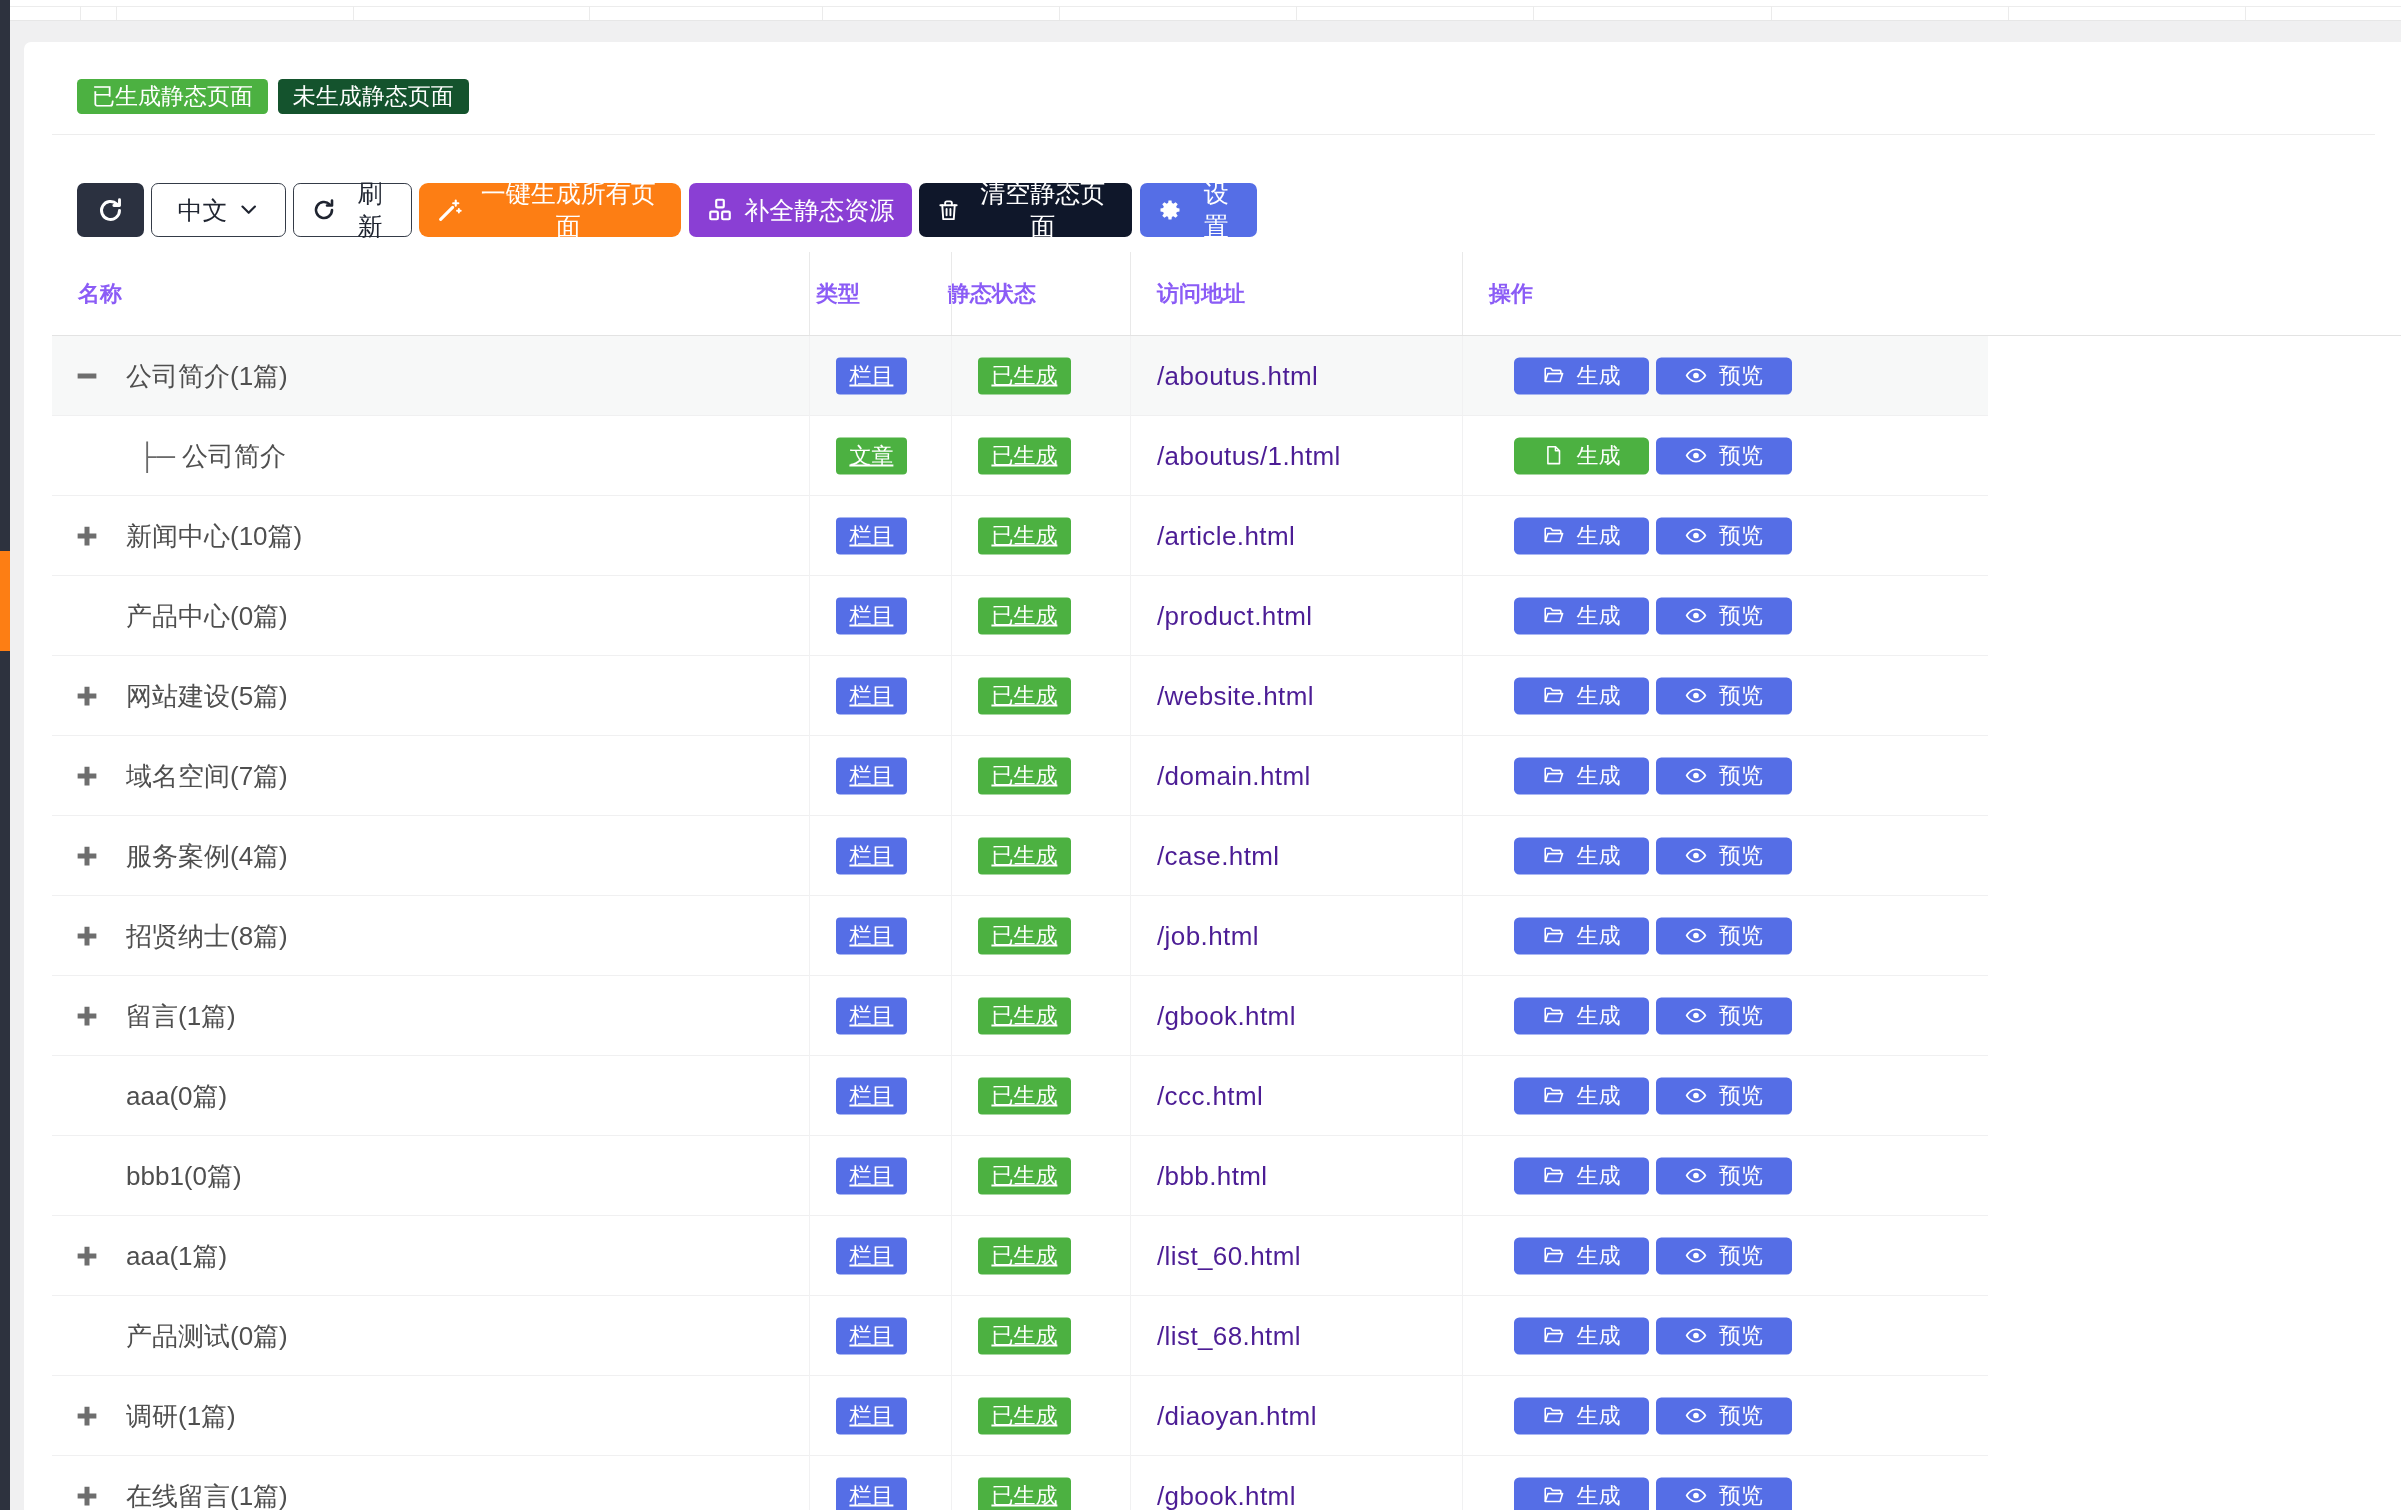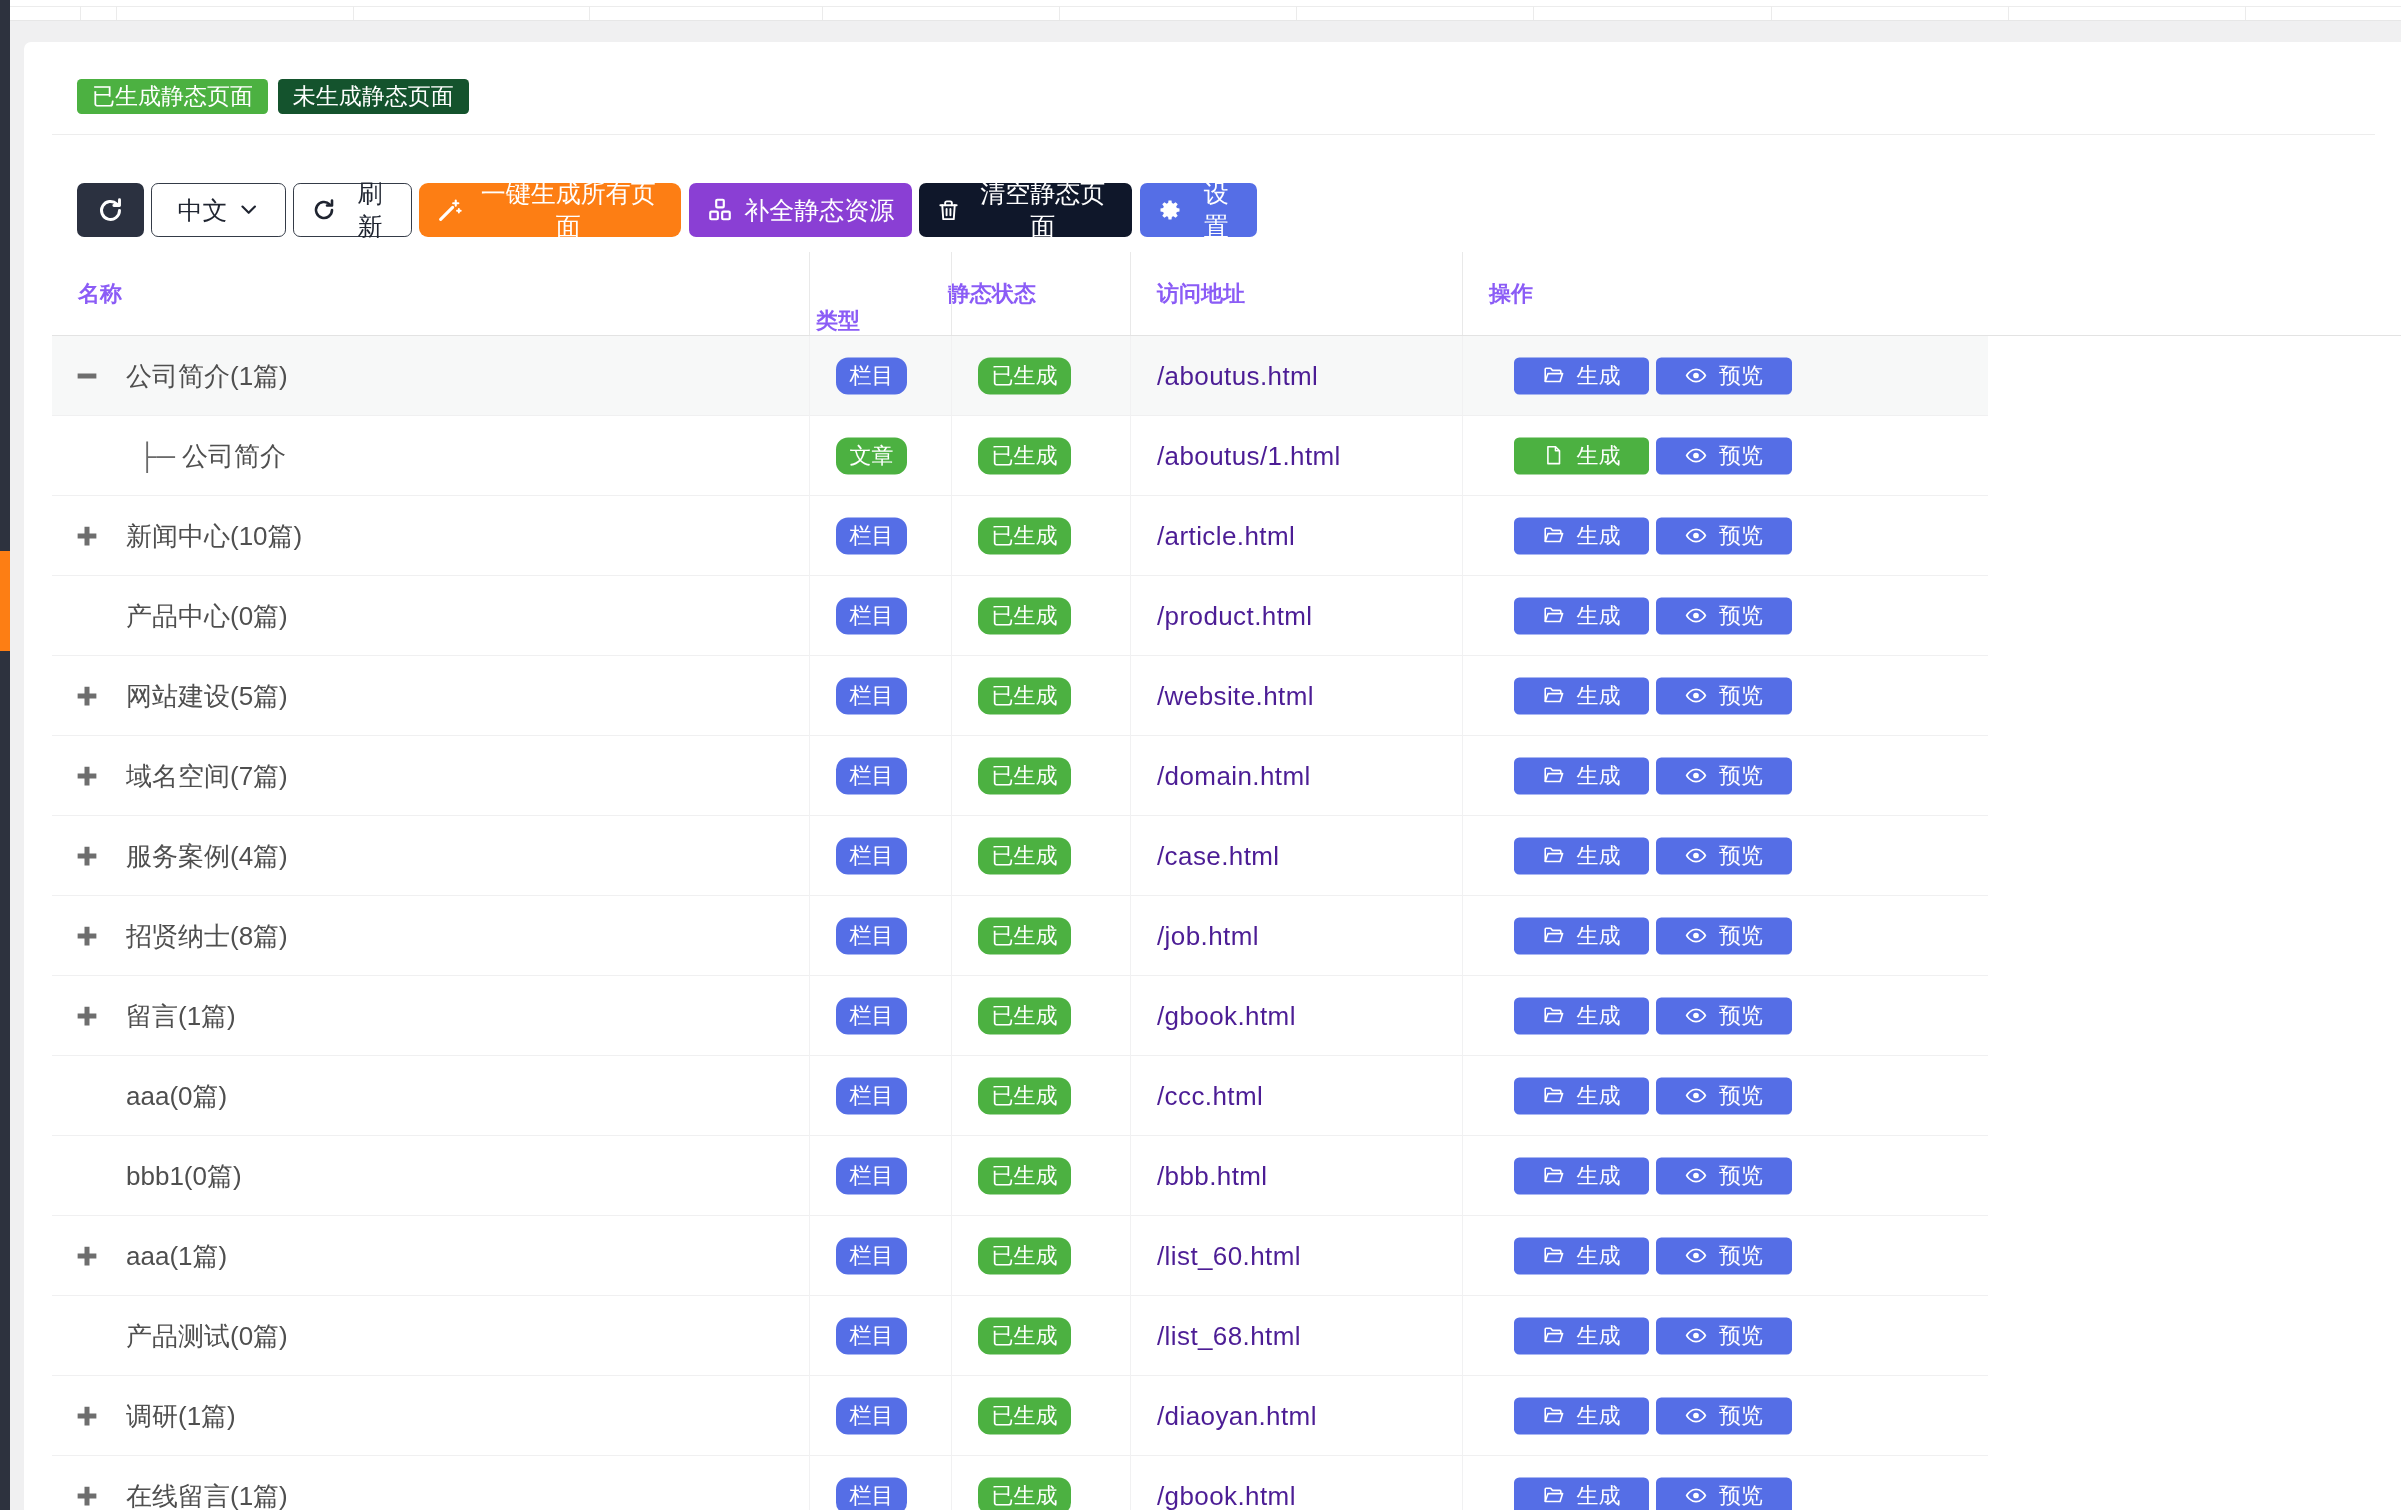--- a/index.html
+++ b/index.html
@@ -40,40 +40,40 @@
   .tbtn.orange { background:#fd7e14; width:262px; margin-right:8px;border-radius:9px; }
   .tbtn.purple { background:#8a3fd4; width:223px; margin-right:7.1px; }
   .tbtn.red { background:#0f172a; width:213px; margin-right:8px; }
   .tbtn.blue { background:#556ee6; width:117px; }
 
   
   .table-wrap { position:absolute; left:28px; top:210px; width:1936px; height:1258px; overflow:hidden; }
   .thead { position:relative; height:84px; background:#fff; }
   .thead .th { position:absolute; top:0; height:84px; display:flex; align-items:center; font-size:22px; font-weight:600; color:#8b5cf6; }
   .th.h-name   { left:26px; }
-  .th.h-type   { left:764px;align-items:flex-end; }
+  .th.h-type   { left:764px; }
   .th.h-status { left:896px; }
   .th.h-url    { left:1105px; }
   .th.h-action { left:1437px; }
 
   .full-underline { position:absolute; left:52px; top:335px; width:2350px; height:0.9px; background:#e3e3e3; z-index:3; }
 
   .rows { position:relative; }
   .row { position:relative; height:80px; background:#fff; border-bottom:0.9px solid #f0f0f1; }
   .row.hl { background:#f7f8f8; }
   .cell { position:absolute; top:50%; transform:translateY(-50%); }
 
   .tree-ico { left:19.6px; width:30px; height:30px; color:#6e6e6e; cursor:pointer; }
 
   .name-cell { left:74px; font-size:26px; color:#4f4f4f; white-space:nowrap; }
   .tree-child .name-cell { left:86px; }
   .child-prefix { display:none; color:#6a6a6a; }
   .tree-child .child-prefix { display:inline; }
 
-  .badge { display:inline-flex; align-items:center; justify-content:center; height:37px; padding:0 13.4px; border-radius:12px; color:#fff; font-size:22px; white-space:nowrap; }
+  .badge { display:inline-flex; align-items:center; justify-content:center; height:37px; padding:0 13.4px; border-radius:4px; color:#fff; font-size:22px; white-space:nowrap;text-decoration:underline; }
   .badge.blue { background:#556ee6; }
   .badge.green { background:#4cb141; }
   .type-cell { left:784px; }
   .status-cell { left:926px; }
 
   .url-cell { left:1105px; font-size:26px; color:#4c1d95; letter-spacing:0.4px; white-space:nowrap; }
 
   .actions-cell { left:1462px; display:flex; gap:7.1px; }
   .abtn { height:37px; display:inline-flex; align-items:center; gap:12px; padding:0 29px; border-radius:5.3px; border:none; cursor:pointer; color:#fff; font-size:22px; background:#556ee6; white-space:nowrap; }
   .abtn .ic { width:21.4px; height:21.4px; }

